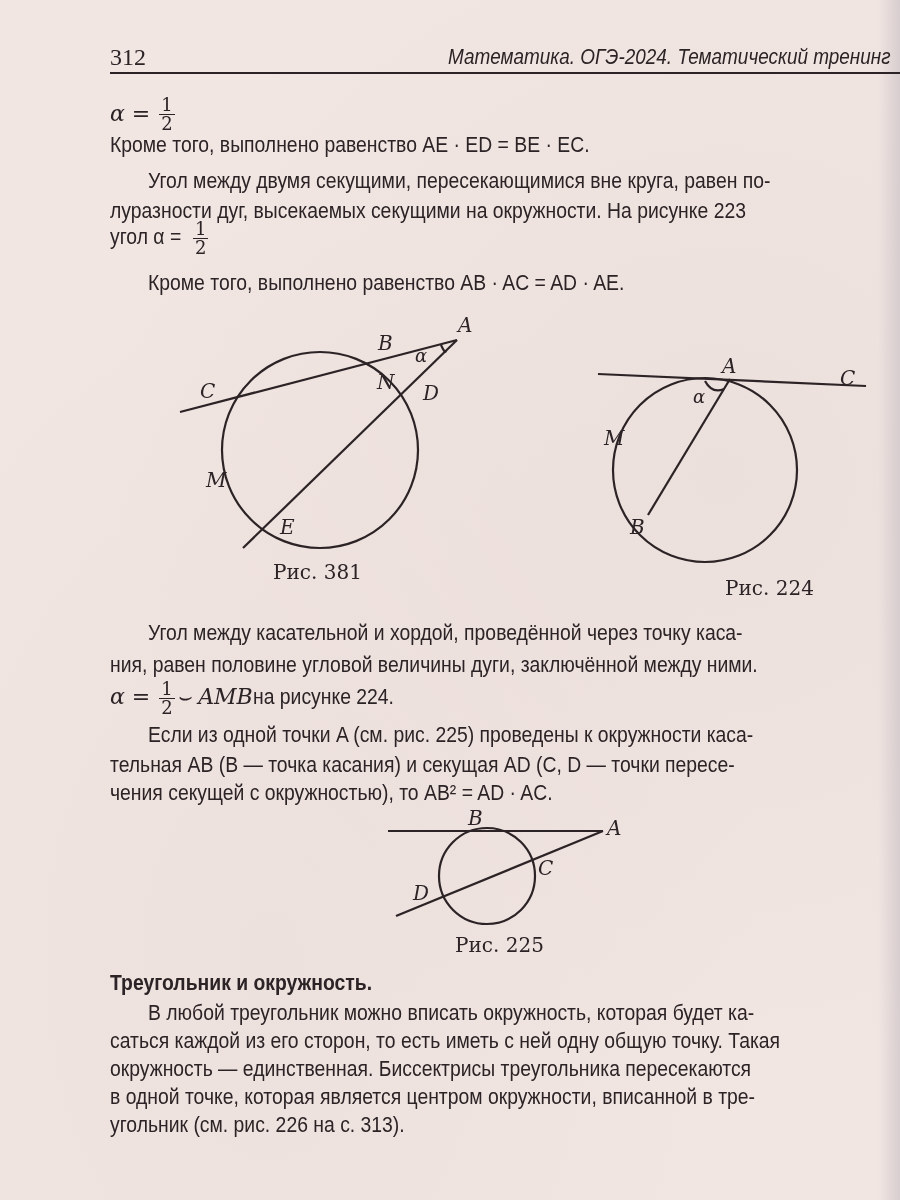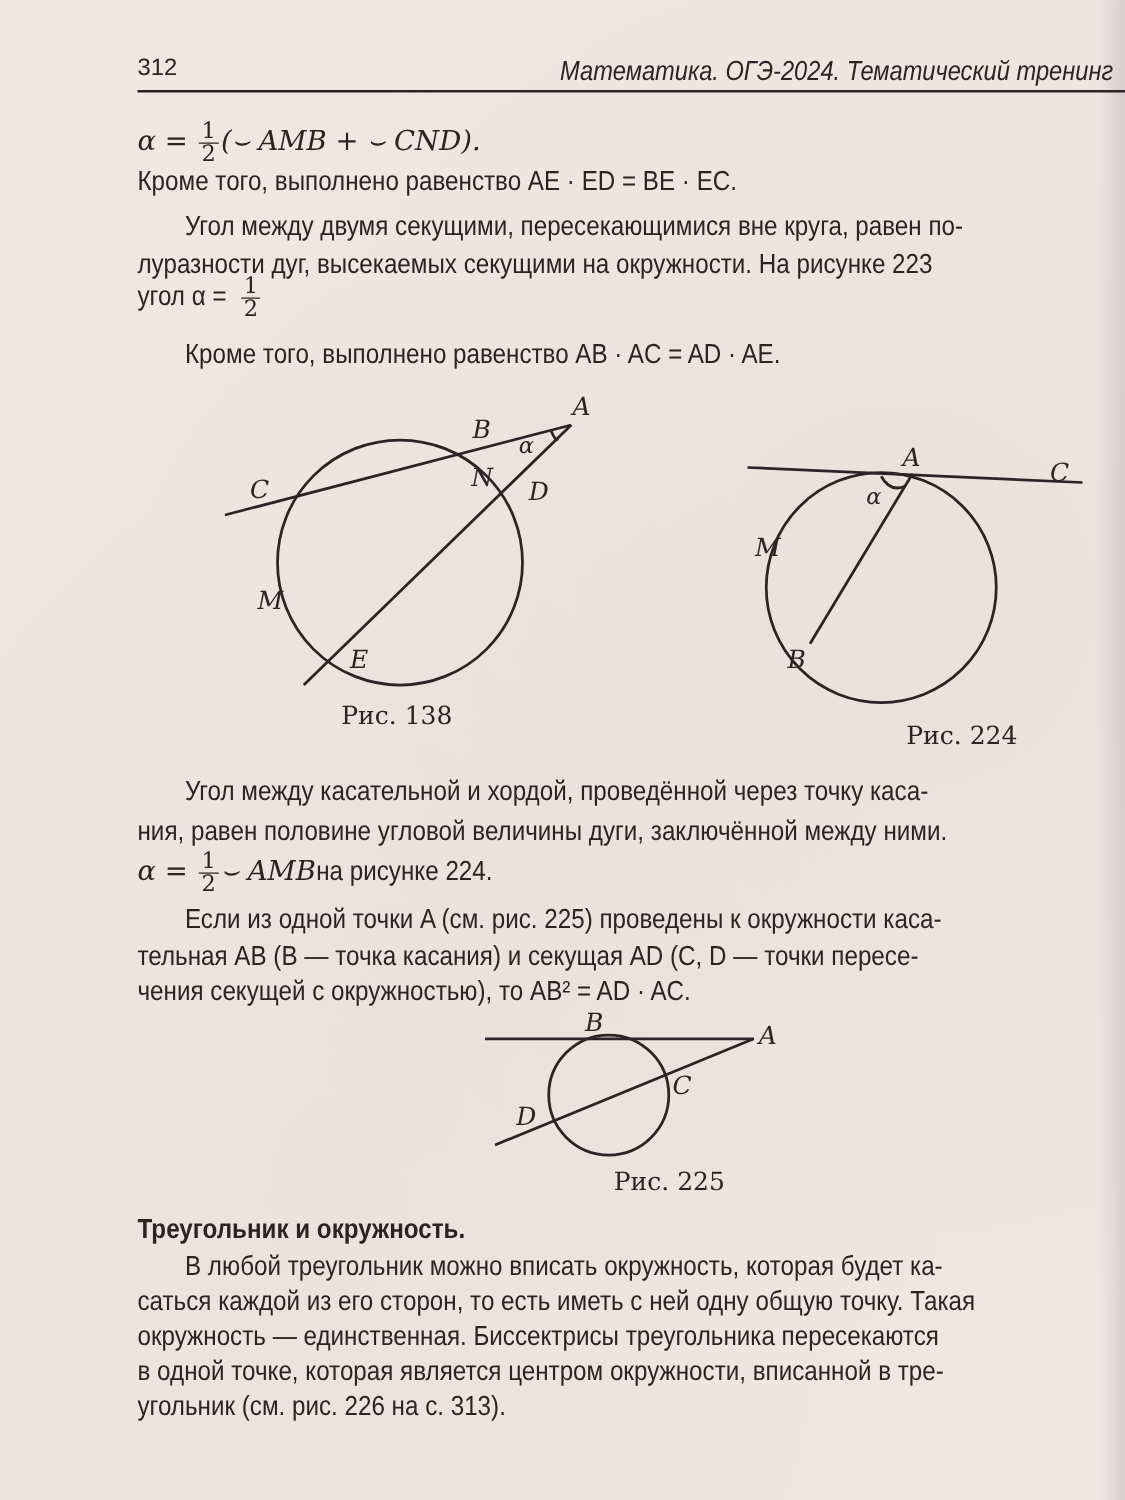--- a/index.html
+++ b/index.html
@@ -15,21 +15,21 @@
     background:
       radial-gradient(ellipse at 80% 40%, rgba(200,180,180,0.12), transparent 60%),
       radial-gradient(ellipse at 30% 80%, rgba(200,180,180,0.10), transparent 55%);
     pointer-events: none;
   }
   .right-shadow {
     position: absolute; right: 0; top: 0; width: 22px; height: 1200px;
     background: linear-gradient(to right, rgba(241,230,226,0), rgba(200,190,195,0.6));
   }
   .header { position: absolute; left: 110px; top: 44px; width: 780px; height: 30px; }
-  .page-number { position: absolute; left: 0; top: 0; font-size: 19px; font-family: Liberation Sans, sans-serif; }
+  .page-number { position: absolute; left: 0; top: 0; font-size: 24px; font-family: Liberation Serif, serif; }
   .running-title { position: absolute; right: 0; top: 0; font-size: 22px; font-style: italic; font-family: "Liberation Sans", sans-serif; transform: scaleX(0.86); transform-origin: right; white-space: nowrap; }
   .header-rule { position: absolute; left: 110px; top: 72px; width: 790px; height: 2px; background: #2b2325; }
 
   .line { position: absolute; white-space: nowrap; font-size: 22px; line-height: 26px; font-family: "Liberation Sans", sans-serif; }
   .narrow { transform: scaleX(0.88); transform-origin: left; }
   .bold { font-weight: bold; }
   .math { font-family: "DejaVu Serif", serif; font-style: italic; }
   .frac { display: inline-block; vertical-align: middle; text-align: center; font-family: "DejaVu Serif", serif; font-style: normal; font-size: 18px; line-height: 18px; margin: 0 2px; }
   .frac .num { display: block; border-bottom: 1.5px solid #2b2325; padding: 0 2px; }
   .frac .den { display: block; }
@@ -43,21 +43,21 @@
 <div class="ghost"></div>
 <div class="right-shadow"></div>
 
 <div class="header">
   <span class="page-number">312</span>
   <span class="running-title">Математика. ОГЭ-2024. Тематический тренинг</span>
 </div>
 <div class="header-rule"></div>
 
 <div class="line math" style="left:110px; top:96px;">
-  <span>α = </span><span class="frac"><span class="num">1</span><span class="den">2</span></span><span>(⌣ AMB + ⌣ CND).</span>
+  <span>α = </span><span class="frac"><span class="num">1</span><span class="den">2</span></span>
 </div>
 
 <div class="line narrow" style="left:110px; top:132px;">Кроме того, выполнено равенство AE · ED = BE · EC.</div>
 
 <div class="line narrow" style="left:148px; top:168px;">Угол между двумя секущими, пересекающимися вне круга, равен по-</div>
 <div class="line narrow" style="left:110px; top:198px;">луразности дуг, высекаемых секущими на окружности. На рисунке 223</div>
 
 <div class="line" style="left:110px; top:220px;">
   <span class="narrow" style="display:inline-block;">угол α = </span><span class="frac"><span class="num">1</span><span class="den">2</span></span>
 </div>
@@ -97,34 +97,34 @@
     <circle cx="487" cy="876" r="48"></circle>
     <line x1="388" y1="831" x2="603" y2="831"></line>
     <line x1="396" y1="916" x2="603" y2="831"></line>
   </g>
   <text class="lbl" x="468" y="825">B</text>
   <text class="lbl" x="607" y="835">A</text>
   <text class="lbl" x="538" y="875">C</text>
   <text class="lbl" x="413" y="900">D</text>
 </svg>
 
-<div class="caption" style="left:273px; top:560px;">Рис. 138</div>
+<div class="caption" style="left:273px; top:560px;">Рис. 381</div>
 <div class="caption" style="left:725px; top:557px;margin-top:19px;">Рис. 224</div>
 
 <div class="line narrow" style="left:148px; top:620px;">Угол между касательной и хордой, проведённой через точку каса-</div>
 <div class="line narrow" style="left:110px; top:652px;">ния, равен половине угловой величины дуги, заключённой между ними.</div>
 
 <div class="line" style="left:110px; top:680px;">
   <span class="math">α = </span><span class="frac"><span class="num">1</span><span class="den">2</span></span><span class="math">⌣ AMB</span><span class="narrow" style="display:inline-block;"> на рисунке 224.</span>
 </div>
 
 <div class="line narrow" style="left:148px; top:722px;">Если из одной точки A (см. рис. 225) проведены к окружности каса-</div>
 <div class="line narrow" style="left:110px; top:752px;">тельная AB (B — точка касания) и секущая AD (C, D — точки пересе-</div>
 <div class="line narrow" style="left:110px; top:780px;">чения секущей с окружностью), то AB² = AD · AC.</div>
 
-<div class="caption" style="left:455px; top:933px;margin-left:36px;">Рис. 225</div>
+<div class="caption" style="left:455px; top:933px;">Рис. 225</div>
 
 <div class="line narrow bold" style="left:110px; top:970px;">Треугольник и окружность.</div>
 <div class="line narrow" style="left:148px; top:1000px;">В любой треугольник можно вписать окружность, которая будет ка-</div>
 <div class="line narrow" style="left:110px; top:1028px;">саться каждой из его сторон, то есть иметь с ней одну общую точку. Такая</div>
 <div class="line narrow" style="left:110px; top:1056px;">окружность — единственная. Биссектрисы треугольника пересекаются</div>
 <div class="line narrow" style="left:110px; top:1084px;">в одной точке, которая является центром окружности, вписанной в тре-</div>
 <div class="line narrow" style="left:110px; top:1112px;">угольник (см. рис. 226 на с. 313).</div>
 
 </body></html>

